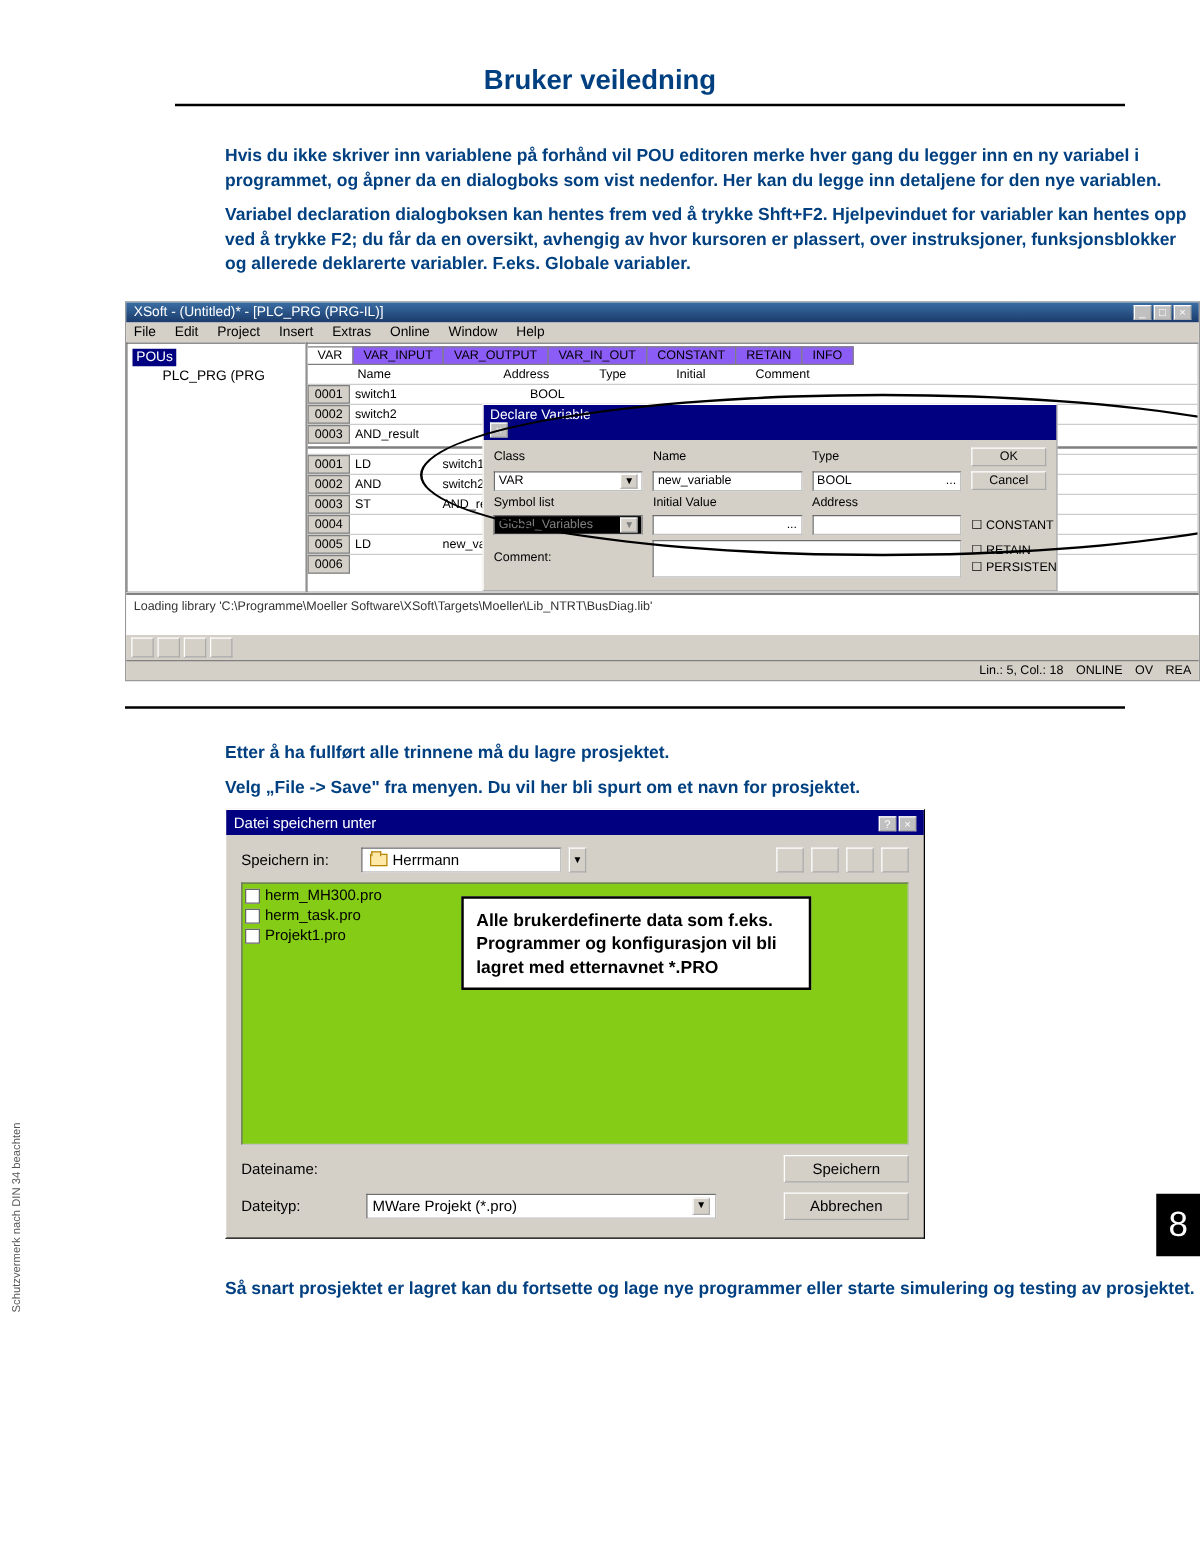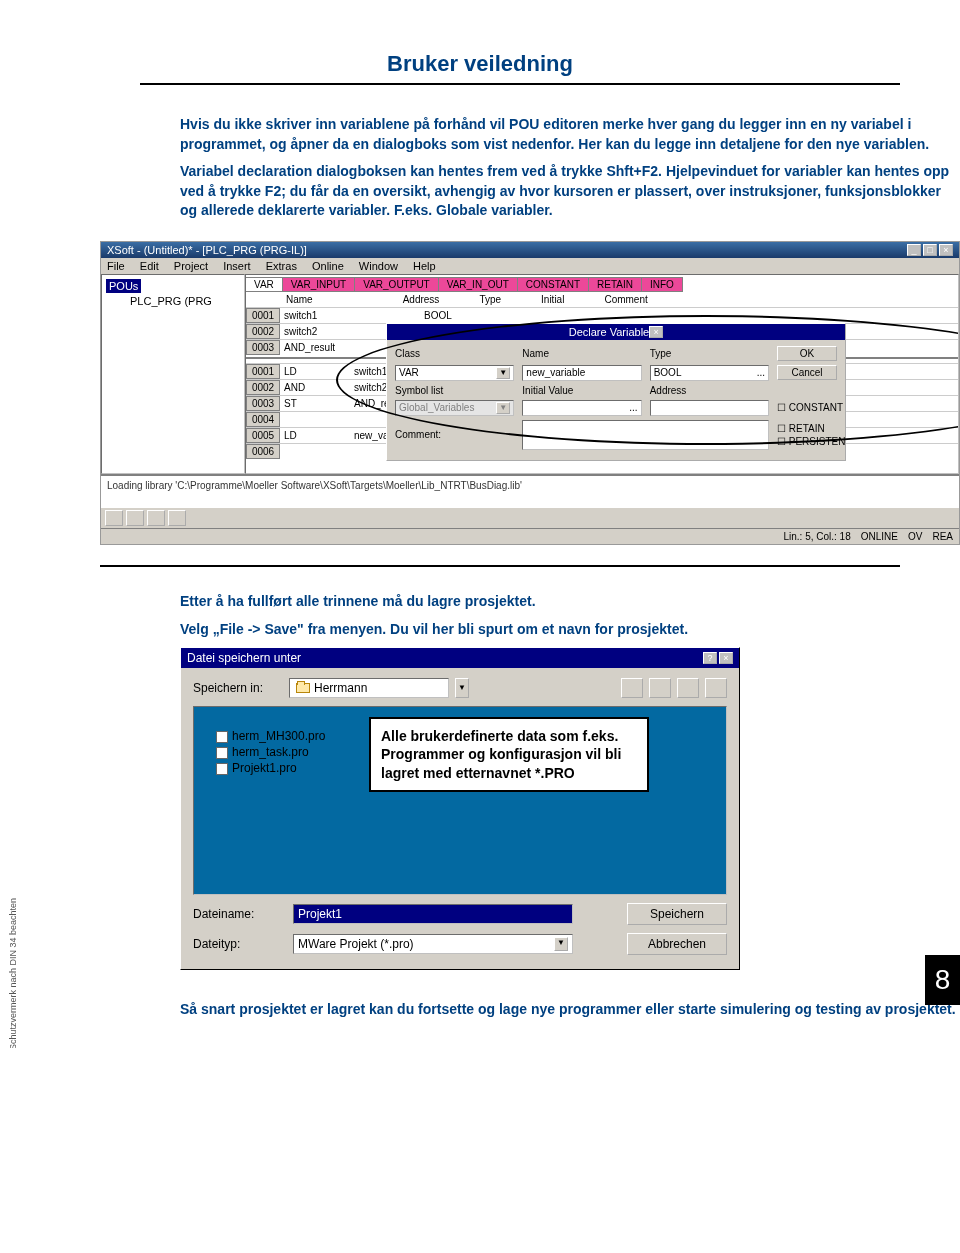--- a/index.html
+++ b/index.html
@@ -26,65 +26,65 @@
   .input-help-label { position: absolute; left: 450px; top: 2px; font-weight: bold; font-size: 15px; color: #000; }
   
   .workspace { display: flex; background: #fff; min-height: 200px; }
   .tree-panel { width: 144px; border: 1px inset #c0c0c0; background: #fff; padding: 4px; font-size: 11px; }
   .tree-root { background: #000080; color: #fff; padding: 1px 3px; display: inline-block; }
   .tree-item { margin-left: 24px; margin-top: 2px; }
   
   .editor { flex: 1; position: relative; border: 1px inset #c0c0c0; background: #fff; overflow: hidden; }
   
   .var-tabs { display: flex; font-size: 10px; margin-top: 2px; }
-  .var-tab { border: 1px solid #808080; padding: 1px 8px; background: #ec4899; margin-left: -1px; }
+  .var-tab { border: 1px solid #808080; padding: 1px 8px; background: #8b5cf6; margin-left: -1px; }
   .var-tab.active { background: #fff; font-weight: normal; }
   
   .grid-head { display: flex; font-size: 10px; padding: 2px 0; }
   .grid-head div { margin-right: 40px; }
   
   .grid-rows { font-size: 10px; }
   .grid-row { display: flex; border-top: 1px solid #ccc; align-items: center; }
   .grid-row .rn { width: 34px; border: 1px solid #808080; background: #d4d0c8; text-align: center; font-size: 10px; padding: 1px; }
   .grid-row .c { padding: 1px 4px; min-width: 70px; }
   
   .code-rows .grid-row .c2 { width: 50px; }
   
   .declare-dialog { position: absolute; left: 140px; top: 48px; width: 460px; background: #d4d0c8; border: 1px outset #fff; font-size: 11px; }
-  .declare-title { background: #000080; color: #fff; padding: 2px 5px; display:flex; justify-content:center; }
+  .declare-title { background: #000080; color: #fff; padding: 2px 5px; display:flex; justify-content:space-between;flex-direction:column; }
   .declare-body { padding: 6px 8px 10px; display: grid; grid-template-columns: 1fr 1fr 1fr 60px; gap: 4px 8px; align-items: center; font-size: 10px; }
   .declare-body label { font-size: 10px; }
   .declare-body .field { background: #fff; border: 1px inset #c0c0c0; padding: 1px 3px; height: 16px; }
-  .declare-body .field.disabled { background: #e5e5e5; color: #808080; }
+  .declare-body .field.disabled { background: #000000; color: #808080; }
   .dlg-btn { background: #d4d0c8; border: 1px outset #fff; padding: 1px 4px; text-align: center; font-size: 10px; }
   .chk { font-size: 10px; white-space: nowrap; }
   
   .msg-pane { border-top: 2px solid #808080; background: #fff; padding: 4px 6px; font-size: 10px; color: #333; height: 34px; }
   
   .bottom-tabs { background: #d4d0c8; padding: 2px 4px; display:flex; gap:3px; }
   .bottom-tabs .bt { width:18px; height:16px; border:1px outset #fff; background:#d4d0c8; }
   
   .statusbar { background: #d4d0c8; border-top: 1px solid #808080; padding: 2px 6px; font-size: 10px; display: flex; justify-content: flex-end; gap: 10px; }
   
   .oval { position: absolute; border: 2px solid #000; border-radius: 50%; left: 90px; top: 40px; width: 740px; height: 130px; pointer-events: none; }
   
   .hr-mid { border: none; border-top: 2px solid #000; margin: 10px 60px 25px 100px; }
   
   .save-dialog-wrap { padding-left: 180px; position: relative; }
   .save-dialog { width: 560px; background: #d4d0c8; border: 1px solid #000; border-top:1px solid #fff; border-left:1px solid #fff; font-family: "MS Sans Serif", Tahoma, sans-serif; font-size: 12px; }
-  .sd-title { background: #000080; color: #fff; padding: 3px 6px; display: flex; justify-content: space-between; align-items: center; }
+  .sd-title { background: #000080; color: #fff; padding: 3px 6px; display: flex; justify-content: space-between; align-items: flex-end; }
   .sd-title-btns { display:flex; gap:2px; }
   .sd-body { padding: 10px 12px 14px; }
   .sd-row { display: flex; align-items: center; margin-bottom: 8px; gap: 6px; }
   .sd-row-bottom { display: flex; align-items: center; margin-top: 8px; gap: 10px; }
   .sd-label { width: 90px; }
   .sd-folder { background: #fff; border: 1px inset #c0c0c0; padding: 2px 6px; width: 160px; display:flex; align-items:center; gap:4px; }
   .sd-icons-right { display:flex; gap:6px; margin-left:auto; }
   .sd-icon { width:22px; height:20px; border:1px outset #fff; background:#d4d0c8; }
-  .sd-filelist { background: #0369a1; border: 1px inset #c0c0c0; height: 189px; padding: 22px; position: relative; }
+  .sd-filelist { background: #84cc16; border: 1px inset #c0c0c0; height: 210px; padding: 2px; position: relative; }
   .sd-file { margin-bottom: 2px; font-size: 12px; }
   .sd-input { background: #fff; border: 1px inset #c0c0c0; padding: 2px 4px; width: 280px; }
   .sd-input.sel { background: #000080; color: #fff; }
   .sd-combo { background: #fff; border: 1px inset #c0c0c0; padding: 2px 4px; width: 280px; display:flex; justify-content:space-between; }
   .sd-btn { width: 100px; background: #d4d0c8; border: 1px outset #fff; padding: 3px; text-align: center; margin-left: auto; }
   
   .callout-box { position: absolute; left: 175px; top: 10px; width: 280px; border: 2px solid #000; padding: 8px 10px; font-family: Arial; font-weight: bold; font-size: 14px; background: #fff; line-height:1.3; }
   
   .chapter-badge { position: absolute; right: 0; top: 955px; width: 35px; height: 50px; background: #000; color: #fff; font-size: 28px; text-align: center; line-height: 50px; font-family: Arial; }
   
@@ -293,21 +293,20 @@
         </div>
       </div>
       <div class="sd-filelist">
         <div class="sd-file"><span class="file-icon"></span><span>herm_MH300.pro</span></div>
         <div class="sd-file"><span class="file-icon"></span><span>herm_task.pro</span></div>
         <div class="sd-file"><span class="file-icon"></span><span>Projekt1.pro</span></div>
         <div class="callout-box">Alle brukerdefinerte data som f.eks. Programmer og konfigurasjon vil bli lagret med etternavnet *.PRO</div>
       </div>
       <div class="sd-row-bottom">
         <div class="sd-label">Dateiname:</div>
-        <div class="sd-input sel">Projekt1</div>
         <div class="sd-btn">Speichern</div>
       </div>
       <div class="sd-row-bottom">
         <div class="sd-label">Dateityp:</div>
         <div class="sd-combo">
             <span>MWare Projekt (*.pro)</span>
             <span class="dd-arrow">▼</span>
           </div>
         <div class="sd-btn">Abbrechen</div>
       </div>

